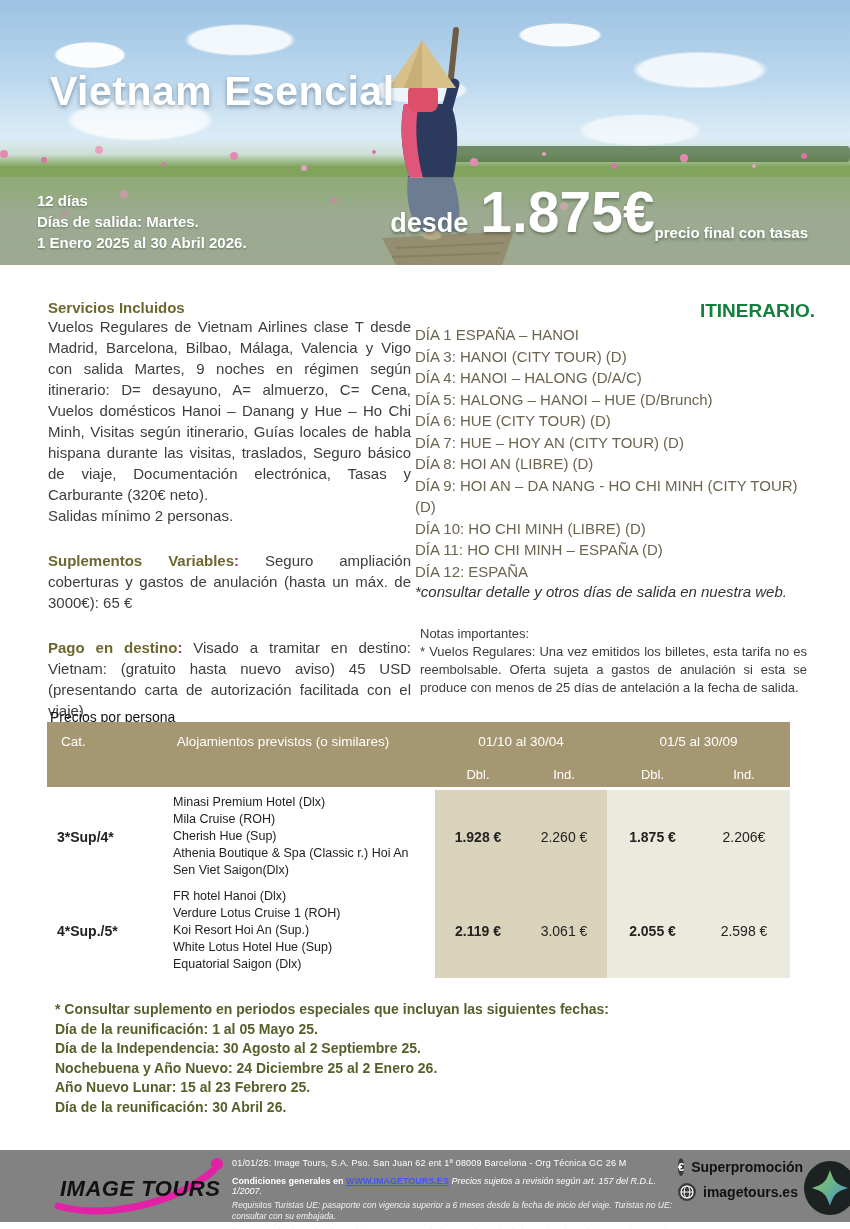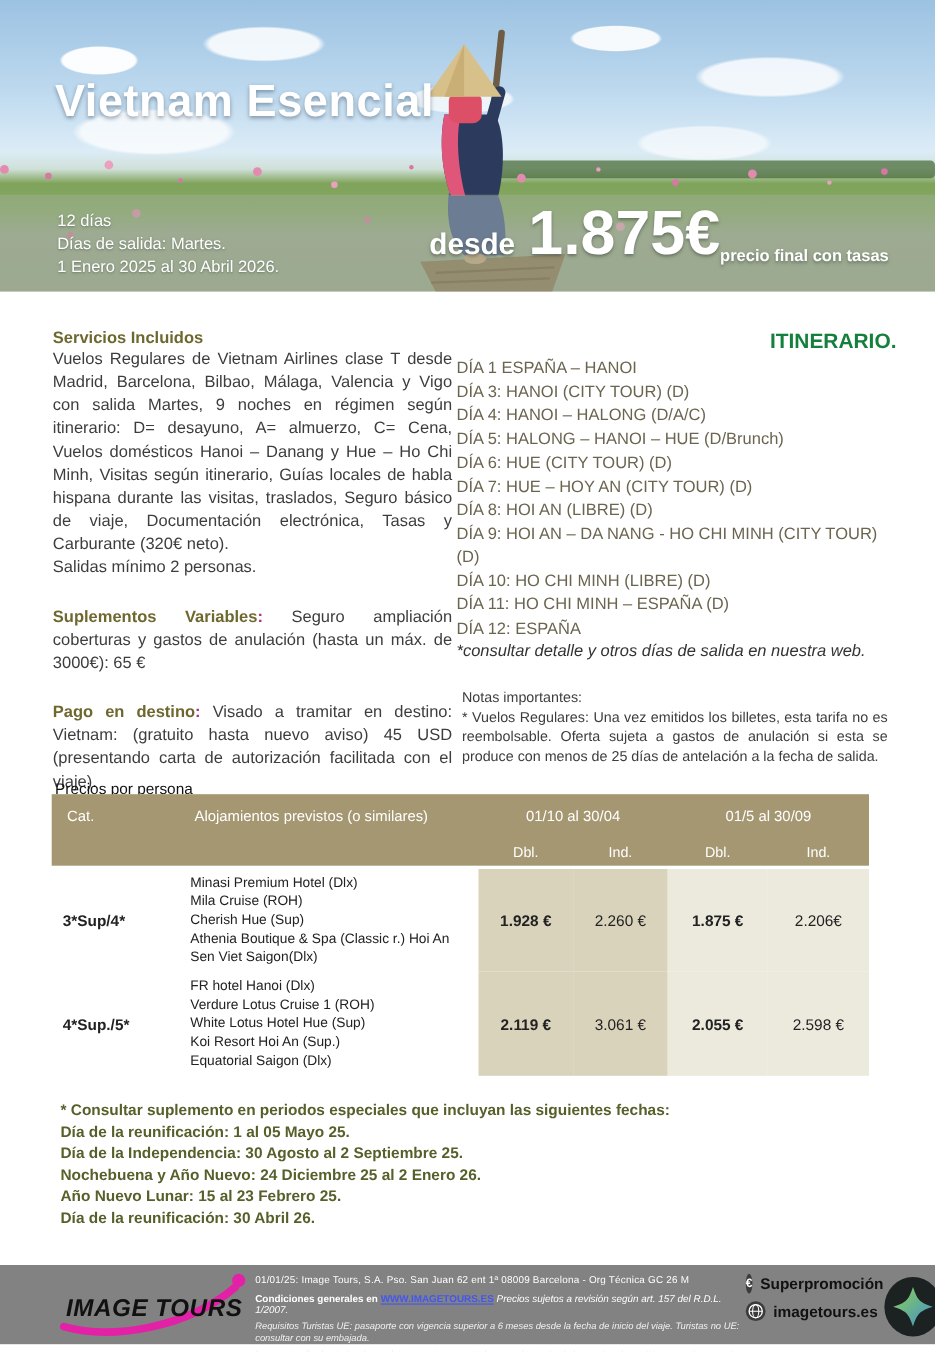--- a/index.html
+++ b/index.html
@@ -22,21 +22,21 @@
   .treeline { position:absolute; left:430px; top:146px; width:420px; height:16px; background:#4c6e3e; border-radius:4px; opacity:.75; }
   .lotus-dots { position:absolute; left:0; top:150px; width:850px; height:90px; }
   .lotus-dots i { position:absolute; width:8px; height:8px; border-radius:50%; background:#e38ab0;
     box-shadow: 40px 6px 0 -1px #d977a4, 95px -4px 0 0 #eba0c0, 160px 10px 0 -2px #d977a4, 230px 2px 0 0 #e38ab0,
       300px 14px 0 -1px #eba0c0, 370px -2px 0 -2px #d977a4, 470px 8px 0 0 #e38ab0, 540px 0px 0 -2px #eba0c0,
       610px 12px 0 -1px #d977a4, 680px 4px 0 0 #e38ab0, 750px 12px 0 -2px #eba0c0, 800px 2px 0 -1px #d977a4,
       120px 40px 0 0 #e38ab0, 330px 46px 0 -1px #d977a4, 560px 52px 0 0 #eba0c0, 60px 60px 0 -1px #d977a4; }
   .hero-title { position:absolute; left:50px; top:68px; font-size:41px; font-weight:bold; color:#fff;
     text-shadow:0 2px 4px rgba(60,80,100,.55); letter-spacing:.5px; }
   .hero-strip { position:absolute; left:0; top:177px; width:850px; height:88px; background:rgba(160,175,150,.48); }
-  .strip-left { position:absolute; left:52px; top:13px; color:#fff; font-weight:normal; font-size:15px; line-height:21px; text-shadow:0 1px 2px rgba(60,70,60,.5); }
+  .strip-left { position:absolute; left:37px; top:13px; color:#fff; font-weight:bold; font-size:15px; line-height:21px; text-shadow:0 1px 2px rgba(60,70,60,.5); }
   .strip-right { position:absolute; right:42px; top:6px; display:flex; align-items:baseline; color:#fff; text-shadow:0 2px 3px rgba(60,70,60,.55); }
   .strip-desde { font-size:27px; font-weight:bold; margin-right:12px; }
   .strip-price-wrap { display:flex; align-items:flex-end; }
   .strip-price { font-size:57px; font-weight:bold; line-height:58px; }
   .strip-price-note { font-size:15px; font-weight:bold; margin-top:-6px; }
   .rower { position:absolute; left:352px; top:26px; }
 
   
   .col-left { position:absolute; left:48px; top:299px; width:363px; }
   .col-right { position:absolute; left:415px; top:300px; width:400px; }
@@ -197,22 +197,22 @@
       <div class="cell-price bg1">2.260 €</div>
       <div class="cell-price bold bg2">1.875 €</div>
       <div class="cell-price bg2">2.206€</div>
     </div>
 
     <div class="tbody-row row2">
       <div class="cell-cat">4*Sup./5*</div>
       <div class="cell-hotels">
         <span>FR hotel Hanoi (Dlx)</span>
         <span>Verdure Lotus Cruise 1 (ROH)</span>
+        <span>Koi Resort Hoi An (Sup.)</span>
         <span>White Lotus Hotel Hue (Sup)</span>
-        <span>Koi Resort Hoi An (Sup.)</span>
         <span>Equatorial Saigon (Dlx)</span>
       </div>
       <div class="cell-price bold bg1">2.119 €</div>
       <div class="cell-price bg1">3.061 €</div>
       <div class="cell-price bold bg2">2.055 €</div>
       <div class="cell-price bg2">2.598 €</div>
     </div>
   </div>
 
   <div class="special">

